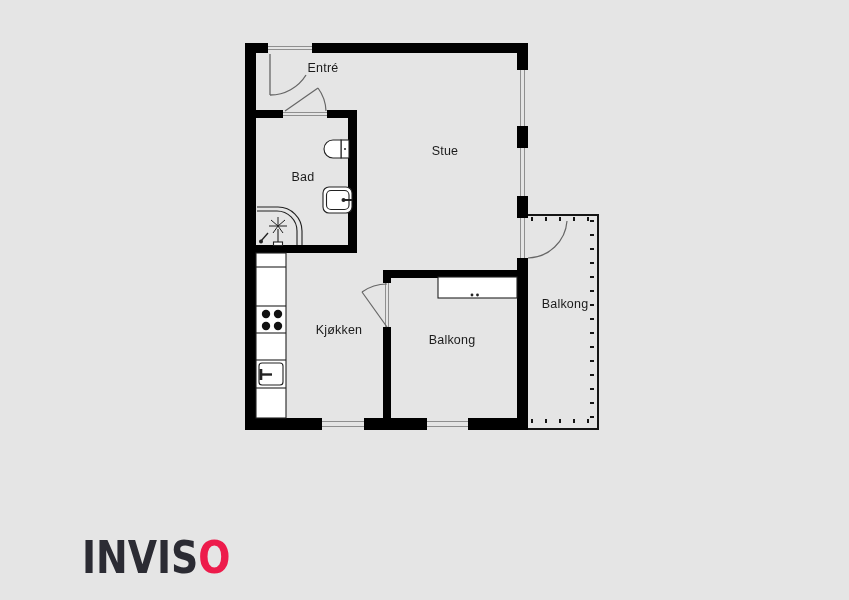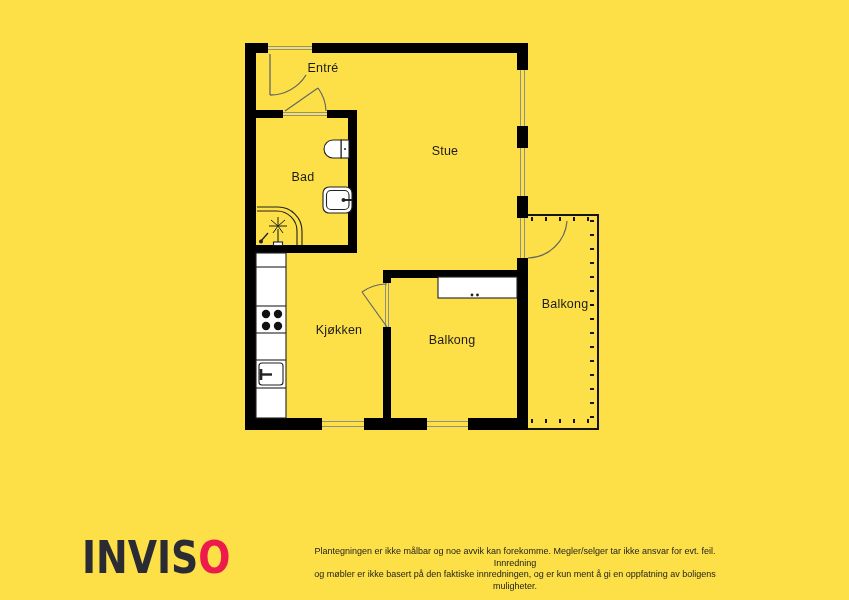--- a/index.html
+++ b/index.html
@@ -1,16 +1,16 @@
 <!DOCTYPE html>
 <html><head>
 <meta charset="utf-8">
 <style>
   html,body{margin:0;padding:0;background:#fff;}
-  .canvas{position:relative;width:849px;height:600px;background:#fde047;overflow:hidden;
+  .canvas{position:relative;width:849px;height:600px;background:#e5e5e5;overflow:hidden;
           font-family:"Liberation Sans",sans-serif;}
   .w{position:absolute;background:#000;}
   .win-h{position:absolute;background:linear-gradient(to bottom,
       transparent 0 26%, #8f8f8f 26% 37%, transparent 37% 63%, #8f8f8f 63% 74%, transparent 74%);}
   .win-v{position:absolute;background:linear-gradient(to right,
       transparent 0 26%, #8f8f8f 26% 37%, transparent 37% 63%, #8f8f8f 63% 74%, transparent 74%);}
   .room-label{position:absolute;transform:translate(-50%,-50%);font-size:12.5px;color:#1b1b1b;
       white-space:nowrap;letter-spacing:.2px;}
   .balcony{position:absolute;left:528px;top:214px;width:69px;height:212px;
       border-top:2px solid #151515;border-right:2px solid #151515;border-bottom:2px solid #151515;}
@@ -154,18 +154,14 @@
   <div class="room-label" style="left:303px;top:177px">Bad</div>
   <div class="room-label" style="left:445px;top:151px">Stue</div>
   <div class="room-label" style="left:339px;top:330px">Kjøkken</div>
   <div class="room-label" style="left:452px;top:340px">Balkong</div>
   <div class="room-label" style="left:565px;top:304px">Balkong</div>
 
 
   <div class="logo">
     <span class="dark">INVIS</span><span class="accent">O</span>
   </div>
-  <div class="disclaimer">
-    <div>Plantegningen er ikke målbar og noe avvik kan forekomme. Megler/selger tar ikke ansvar for evt. feil. Innredning</div>
-    <div>og møbler er ikke basert på den faktiske innredningen, og er kun ment å gi en oppfatning av boligens muligheter.</div>
-  </div>
 
 </div>
 
 </body></html>

